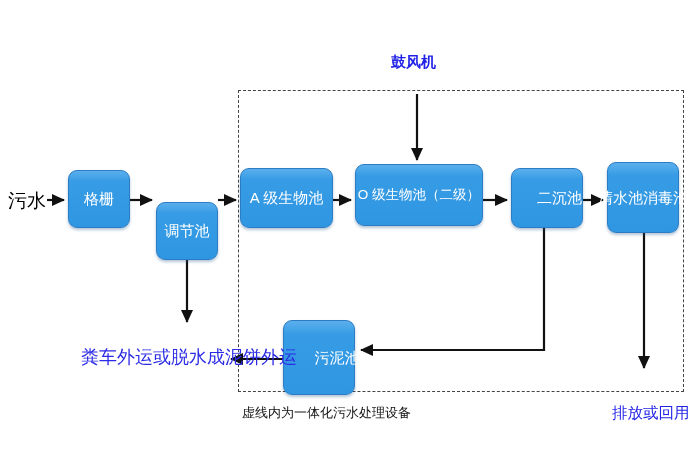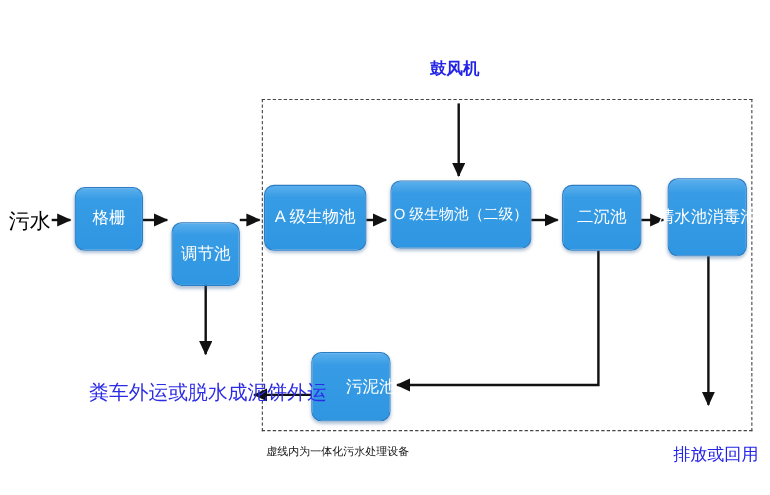--- a/index.html
+++ b/index.html
@@ -30,21 +30,21 @@
     text-align:center;
     font-size:15px;
     line-height:1.45;
     white-space:nowrap;
   }
   .node.small-text{font-size:13.5px;}
   .lbl{position:absolute;white-space:nowrap;}
   .lbl-influent{left:8px;top:188px;font-size:19px;font-weight:normal;color:#000000;}
   .lbl-blower{left:391px;top:53px;font-size:15px;font-weight:bold;color:#2323e8;}
   .lbl-sludge-out{left:65px;top:345px;font-size:18px;color:#2b2be6;margin-left:16px;}
-  .lbl-caption{left:242px;top:404px;font-size:10px;color:#111111;}
+  .lbl-caption{left:242px;top:404px;font-size:13px;color:#111111;}
   .lbl-discharge{left:612px;top:403px;font-size:15.5px;color:#2323e8;}
 </style>
 </head>
 <body>
 
 <div class="canvas">
 
   <div class="dashed-box"></div>
 
   <svg class="arrows" viewBox="0 0 700 450" xmlns="http://www.w3.org/2000/svg">
@@ -75,30 +75,30 @@
   </div>
 
   <div class="node" style="left:240px;top:168px;width:93px;height:60px;">
     <span>A 级生物池</span>
   </div>
 
   <div class="node small-text" style="left:355px;top:164px;width:128px;height:62px;">
     <span>O 级生物池（二级）</span>
   </div>
 
-  <div class="node" style="left:511px;top:168px;width:72px;height:60px;">
+  <div class="node" style="left:511px;top:168px;width:72px;height:60px;justify-content:flex-end;">
     <span>二沉池</span>
   </div>
 
   <div class="node" style="left:607px;top:162px;width:72px;height:71px;flex-direction:row;">
     <span>清水池</span>
     <span>消毒池</span>
   </div>
 
-  <div class="node" style="left:283px;top:320px;width:72px;height:63px;padding-left:36px;">
+  <div class="node" style="left:283px;top:320px;width:72px;height:75px;padding-left:36px;">
     <span>污泥池</span>
   </div>
 
   <div class="lbl lbl-influent">污水</div>
   <div class="lbl lbl-blower">鼓风机</div>
   <div class="lbl lbl-sludge-out">粪车外运或脱水成泥饼外运</div>
   <div class="lbl lbl-caption">虚线内为一体化污水处理设备</div>
   <div class="lbl lbl-discharge">排放或回用</div>
 
 </div>

